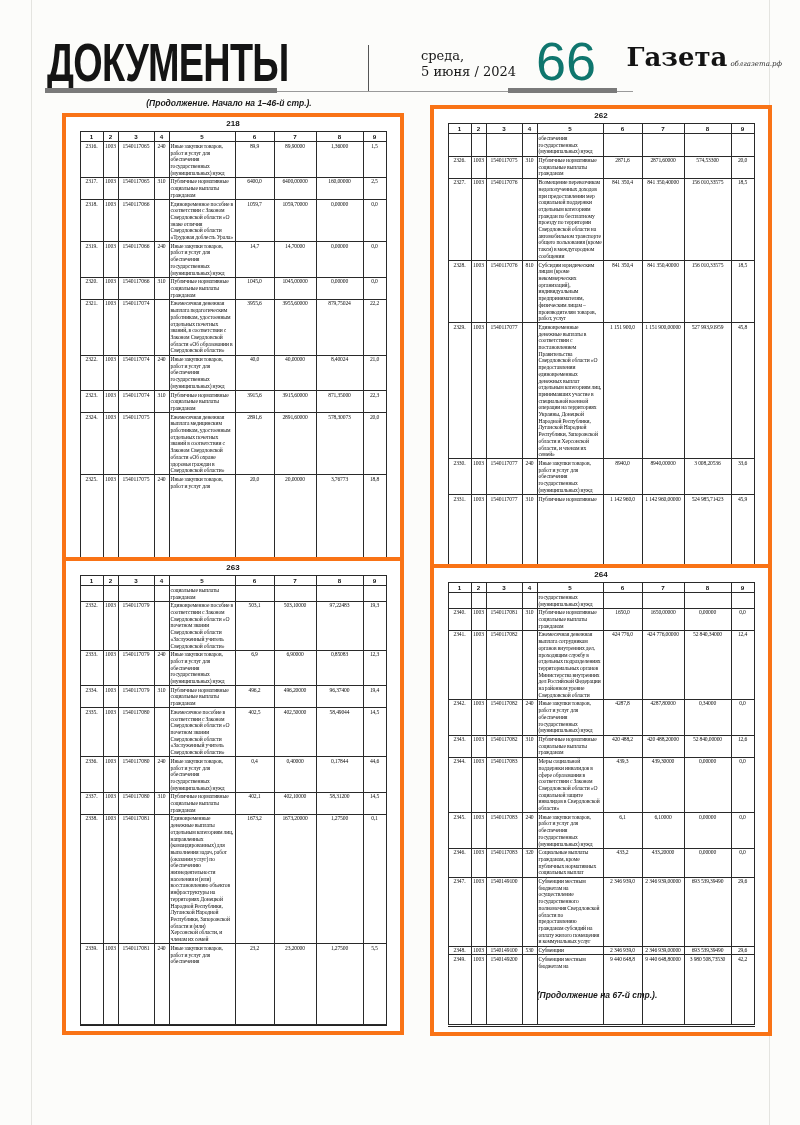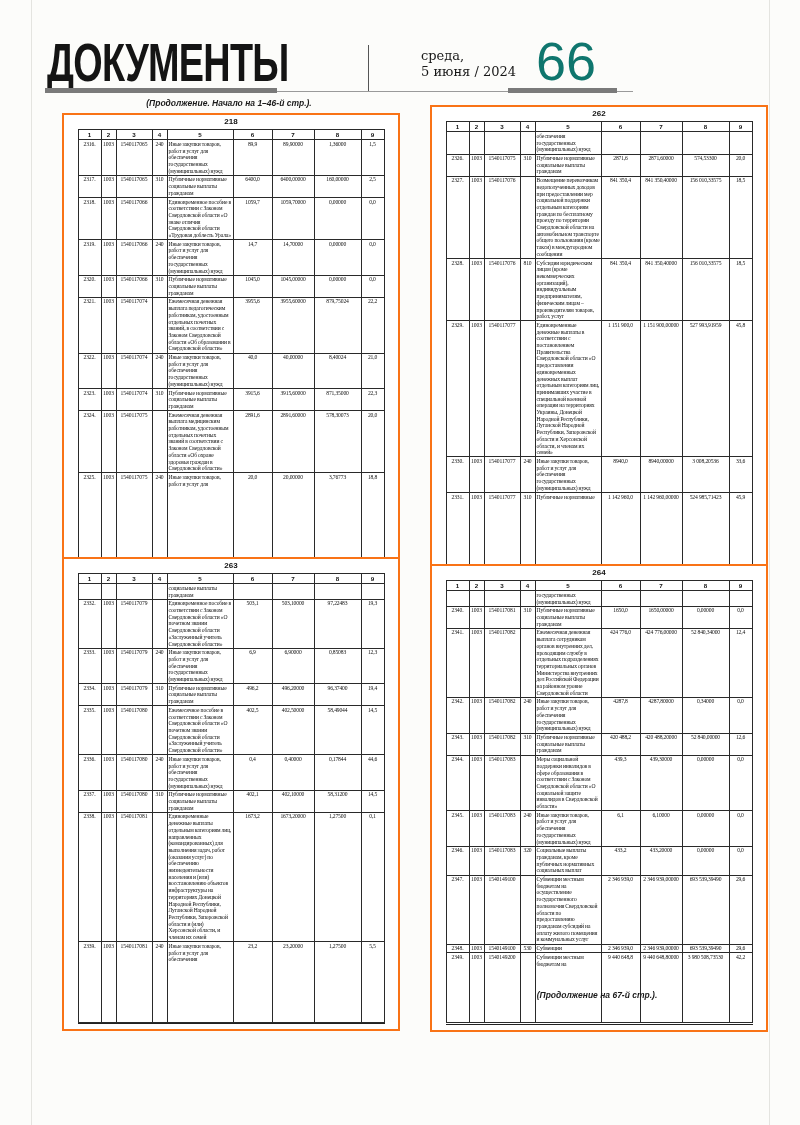--- a/index.html
+++ b/index.html
@@ -25,21 +25,21 @@
   .date{position:absolute;left:421px;top:48px;font-family:"DejaVu Serif",serif;font-weight:normal;font-size:13px;line-height:16px;color:#171717;}
   .pagenum{position:absolute;left:536px;top:34px;font-family:Liberation Sans, sans-serif;font-size:54px;line-height:54px;color:#0f766e;}
   .brand{position:absolute;left:618px;top:46px;width:164px;text-align:right;font-family:"DejaVu Serif",serif;font-weight:bold;font-size:26px;line-height:23px;color:#131313;}
   .brand-site{font-size:7px;font-weight:normal;font-style:italic;letter-spacing:0;margin-left:3px;color:#333;}
 
   .note{position:absolute;font-style:italic;font-weight:bold;font-size:8.5px;text-align:center;color:#1a1a1a;}
   .note-top{left:62px;width:334px;top:98px;}
   .note-bottom{left:430px;width:334px;top:990px;}
 
   
-  .block{position:absolute;background:#fff;border:2px solid #f97316;overflow:hidden;}
+  .block{position:absolute;background:#fff;border:4px solid #f97316;overflow:hidden;}
   #b261{left:62px;top:113px;width:334px;height:459px;}
   #b262{left:430px;top:105px;width:334px;height:467px;}
   #b263{left:62px;top:557px;width:334px;height:470px;}
   #b264{left:430px;top:564px;width:334px;height:464px;}
   .block-title{text-align:center;font-weight:bold;font-size:8px;line-height:10px;margin:2px 0 2px;color:#111;}
   .tclip{width:307px;margin:0 auto;overflow:hidden;border-bottom:1px solid #222;}
   #b261 .tclip{height:437px;} #b262 .tclip{height:447px;}
   #b263 .tclip{height:450px;} #b264 .tclip{height:444px;}
 
   table.doc{border-collapse:collapse;table-layout:fixed;width:306px;background:#fff;}
@@ -69,20 +69,21 @@
   <div class="rule-thin"></div>
   <div class="rule-thick rule-docs"></div>
   <div class="rule-thick rule-page"></div>
   <div class="vdiv"></div>
   <div class="date">
     <div>среда,</div>
     <div>5 июня / 2024</div>
   </div>
   <div class="pagenum">66</div>
   <div class="brand">
+    <div><span>Газета</span><span class="brand-site">облгазета.рф</span></div>
   </div>
 </div>
 
 <div class="note note-top">(Продолжение. Начало на 1–46-й стр.).</div>
 
 <div class="block" id="b261">
   <div class="block-title">218</div>
   <div class="tclip">
     <table class="doc">
       <colgroup>

